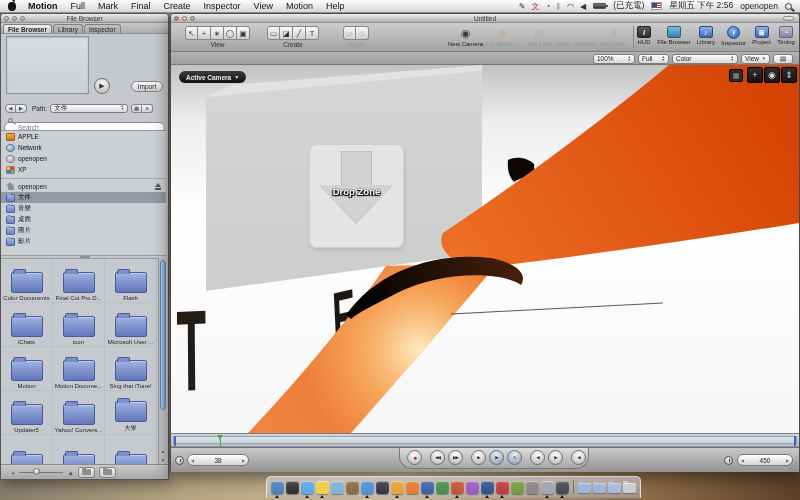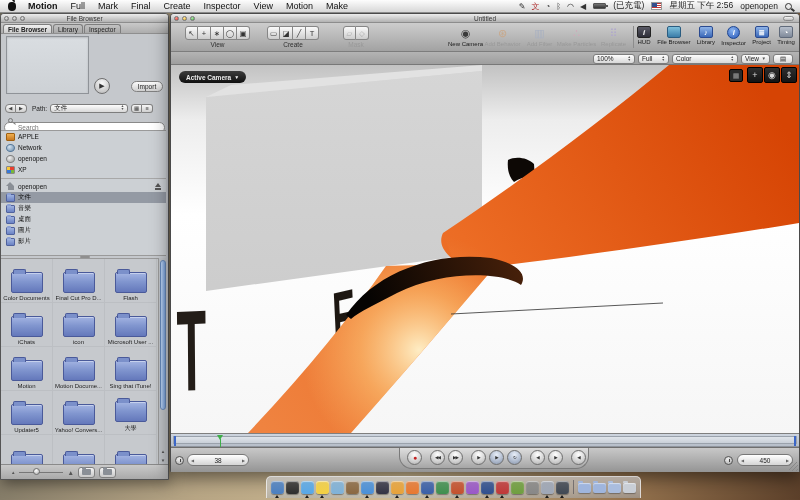--- a/index.html
+++ b/index.html
@@ -243,21 +243,21 @@
     <span class="applelogo"></span>
     <span id="menus">
         <span class="bold">Motion</span>
         <span>Full</span>
         <span>Mark</span>
         <span>Final</span>
         <span>Create</span>
         <span>Inspector</span>
         <span>View</span>
         <span>Motion</span>
-        <span>Make</span>
+        <span>Help</span>
       </span>
     <span id="status">
       <span id="statusicons" style="display:flex;gap:6px;align-items:center;">
           <span class="sticon" style="color: rgb(51, 51, 51);">✎</span>
           <span class="sticon" style="color: rgb(176, 48, 48);">文</span>
           <span class="sticon" style="color: rgb(68, 68, 68);">◔</span>
           <span class="sticon" style="color: rgb(68, 68, 68);">ᛒ</span>
           <span class="sticon" style="color: rgb(51, 51, 51);">◠</span>
           <span class="sticon" style="color: rgb(51, 51, 51);">◀</span>
         </span>
@@ -550,20 +550,25 @@
       <span class="pop" style="left:570px;width:29px;">
         <span>View</span>
         <span style="margin-left:auto;font-size:4.5px;color:#555;">▼</span>
         </span>
       <span class="pop" style="left:602px;width:20px;justify-content:center;">▤</span>
     </div>
 
     <div id="canvas">
       <div id="wall"></div>
       <div id="walltop"></div>
+      <div id="dropzone">
+        <span class="dzstem"></span>
+        <span class="dzhead"></span>
+        <span id="dzlabel">Drop Zone</span>
+      </div>
       <svg width="628" height="368" viewBox="0 0 628 368" style="position:absolute;inset:0;">
         <defs>
           <linearGradient id="bandg" gradientUnits="userSpaceOnUse" x1="90" y1="360" x2="600" y2="40">
             <stop offset="0" stop-color="#ef8340"></stop>
               <stop offset="0.45" stop-color="#ec6c24"></stop>
               <stop offset="1" stop-color="#d64404"></stop>
           </linearGradient>
           <linearGradient id="upperg" gradientUnits="userSpaceOnUse" x1="520" y1="10" x2="480" y2="200">
             <stop offset="0" stop-color="#c83d04"></stop>
               <stop offset="0.6" stop-color="#e65612"></stop>

